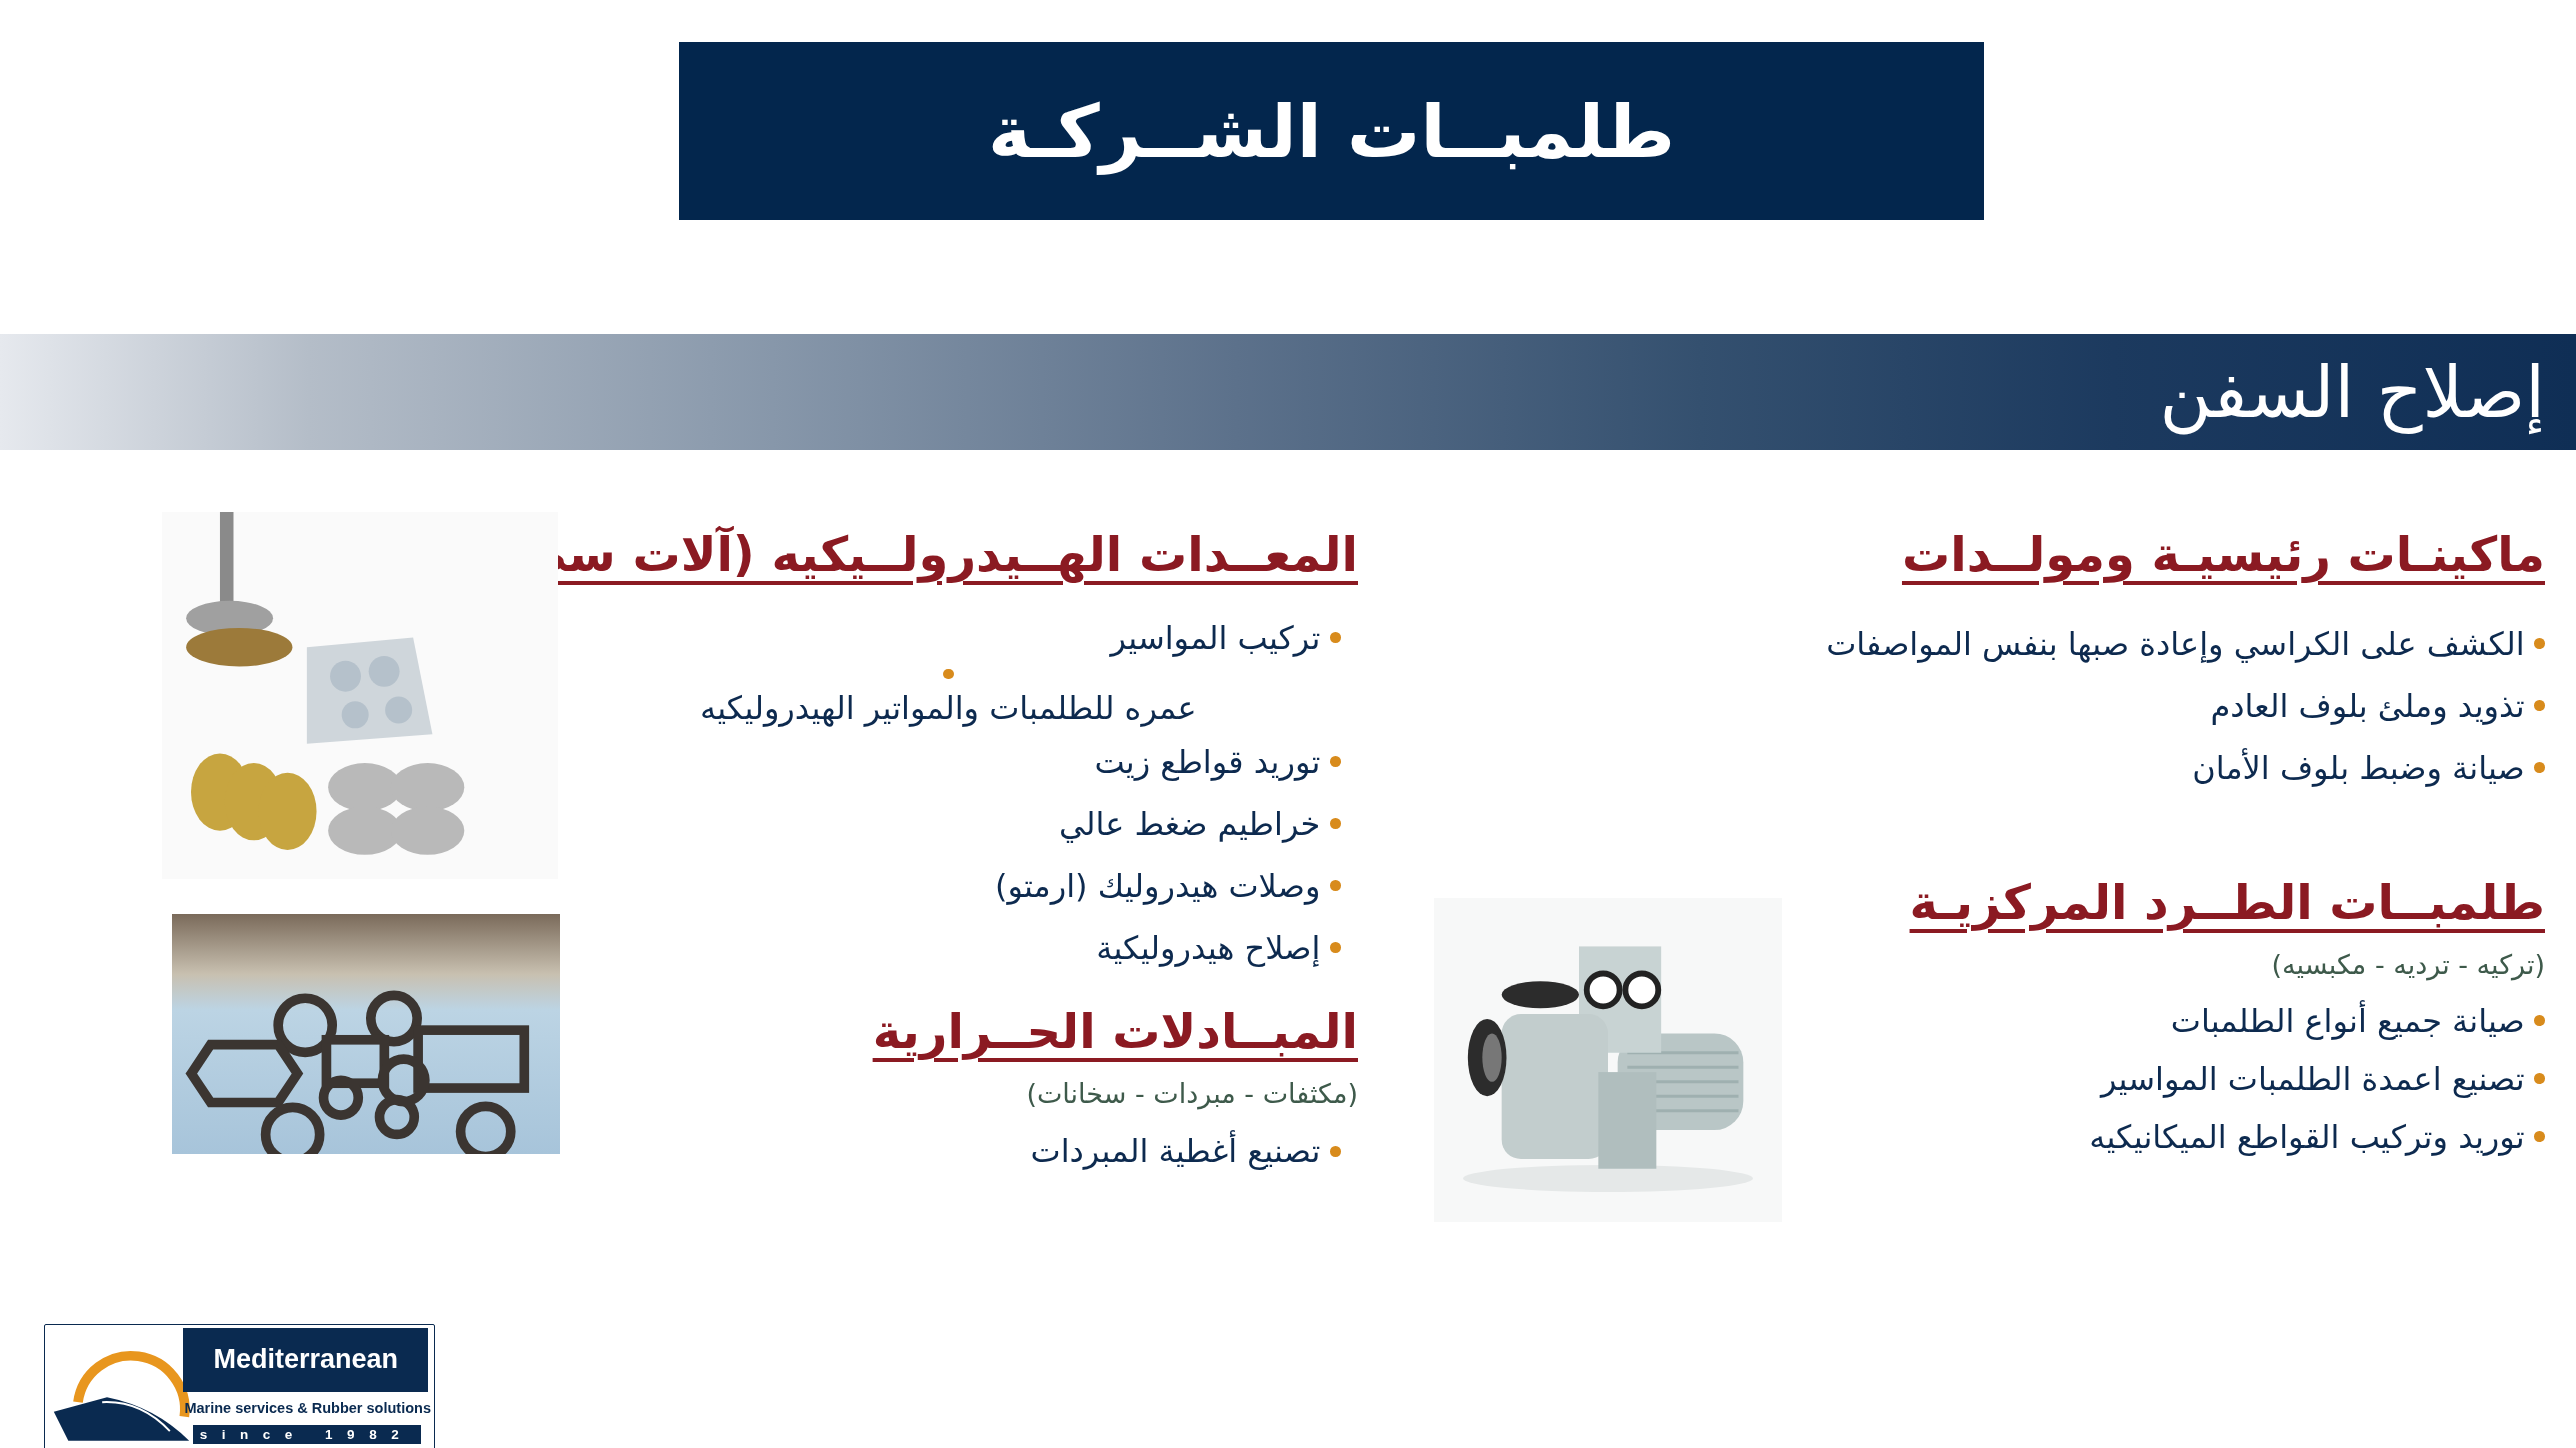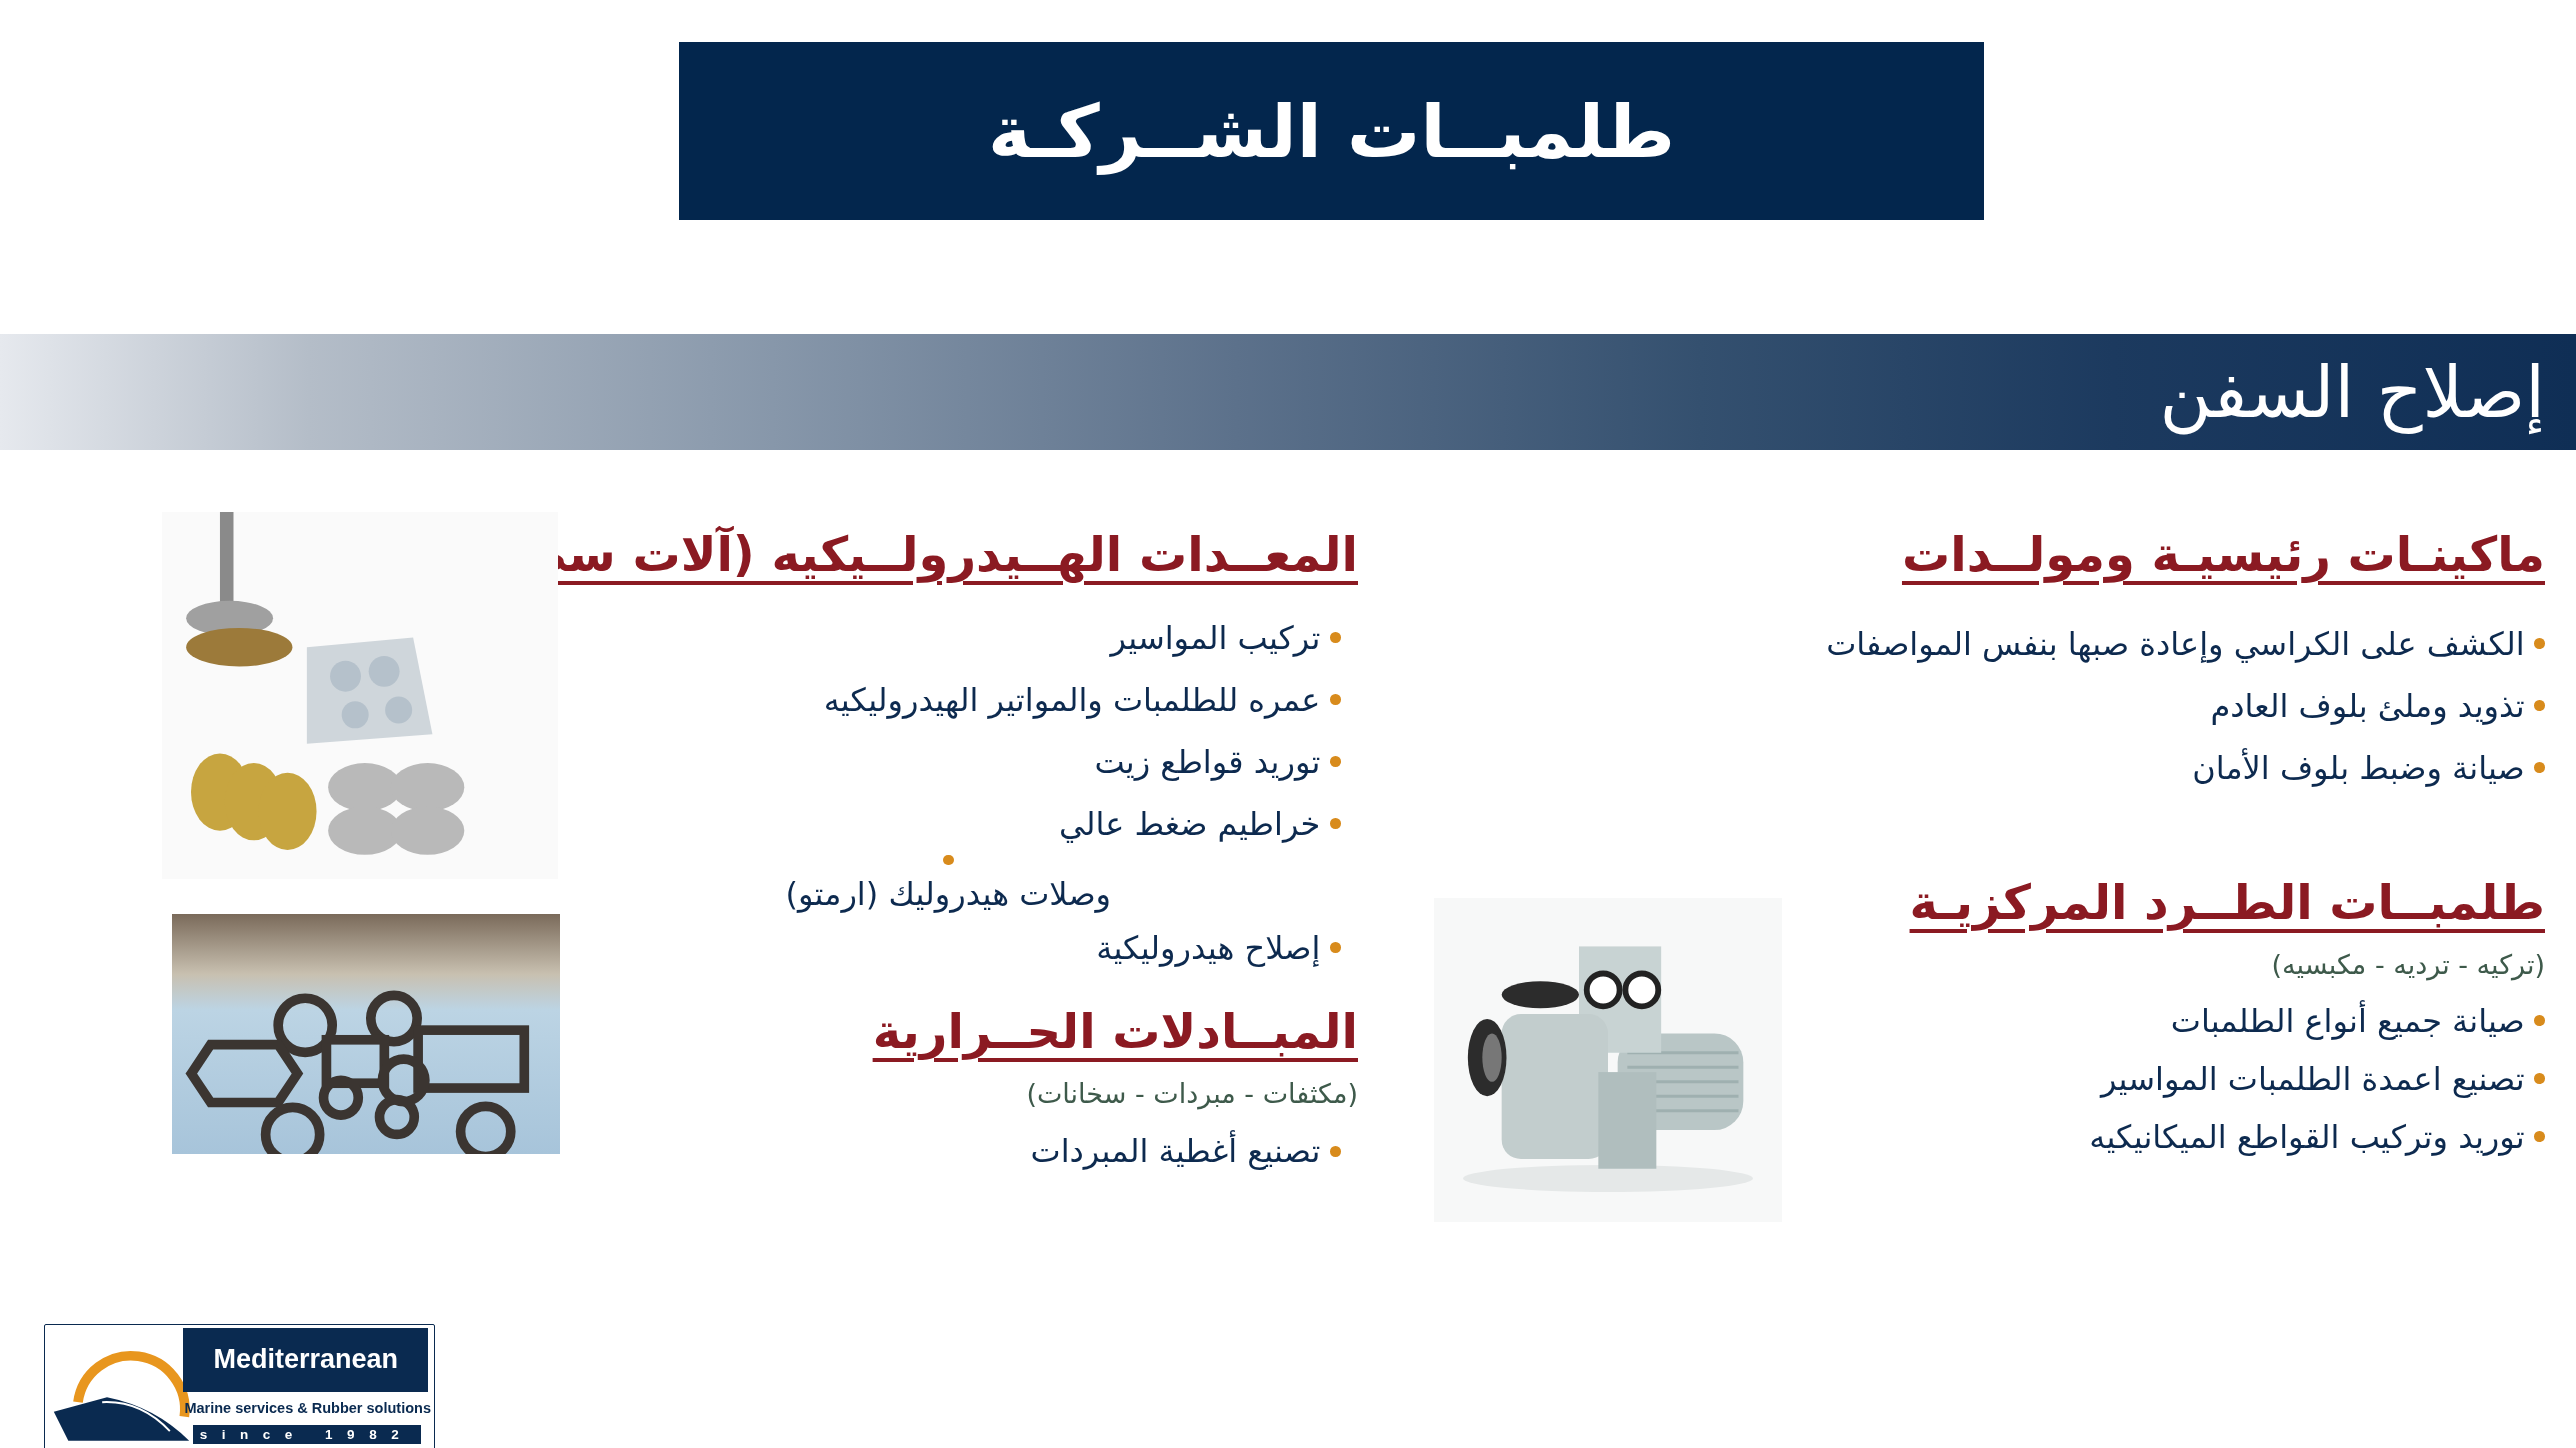--- a/index.html
+++ b/index.html
@@ -118,33 +118,33 @@
   </svg>
 </div>
 
 <div class="section" style="right:1218px; top:526px; width:802px; overflow:hidden;">
   <div class="sec-heading">المعــدات الهــيدرولــيكيه (آلات سطح</div>
   <ul class="bullets" style="margin-top:23px; padding-right:17.4px;">
     <li style="height:62px;">
         <span class="dot"></span>
         <span>تركيب المواسير</span>
       </li>
-    <li style="height:62px;">
+    <li style="height:62px;flex-direction:column;">
         <span class="dot"></span>
         <span>عمره للطلمبات والمواتير الهيدروليكيه</span>
       </li>
     <li style="height:62px;">
         <span class="dot"></span>
         <span>توريد قواطع زيت</span>
       </li>
     <li style="height:62px;">
         <span class="dot"></span>
         <span>خراطيم ضغط عالي</span>
       </li>
-    <li style="height:62px;flex-direction:column;">
+    <li style="height:62px;">
         <span class="dot"></span>
         <span>وصلات هيدروليك (ارمتو)</span>
       </li>
     <li style="height:62px;">
         <span class="dot"></span>
         <span>إصلاح هيدروليكية</span>
       </li>
   </ul>
 </div>
 

